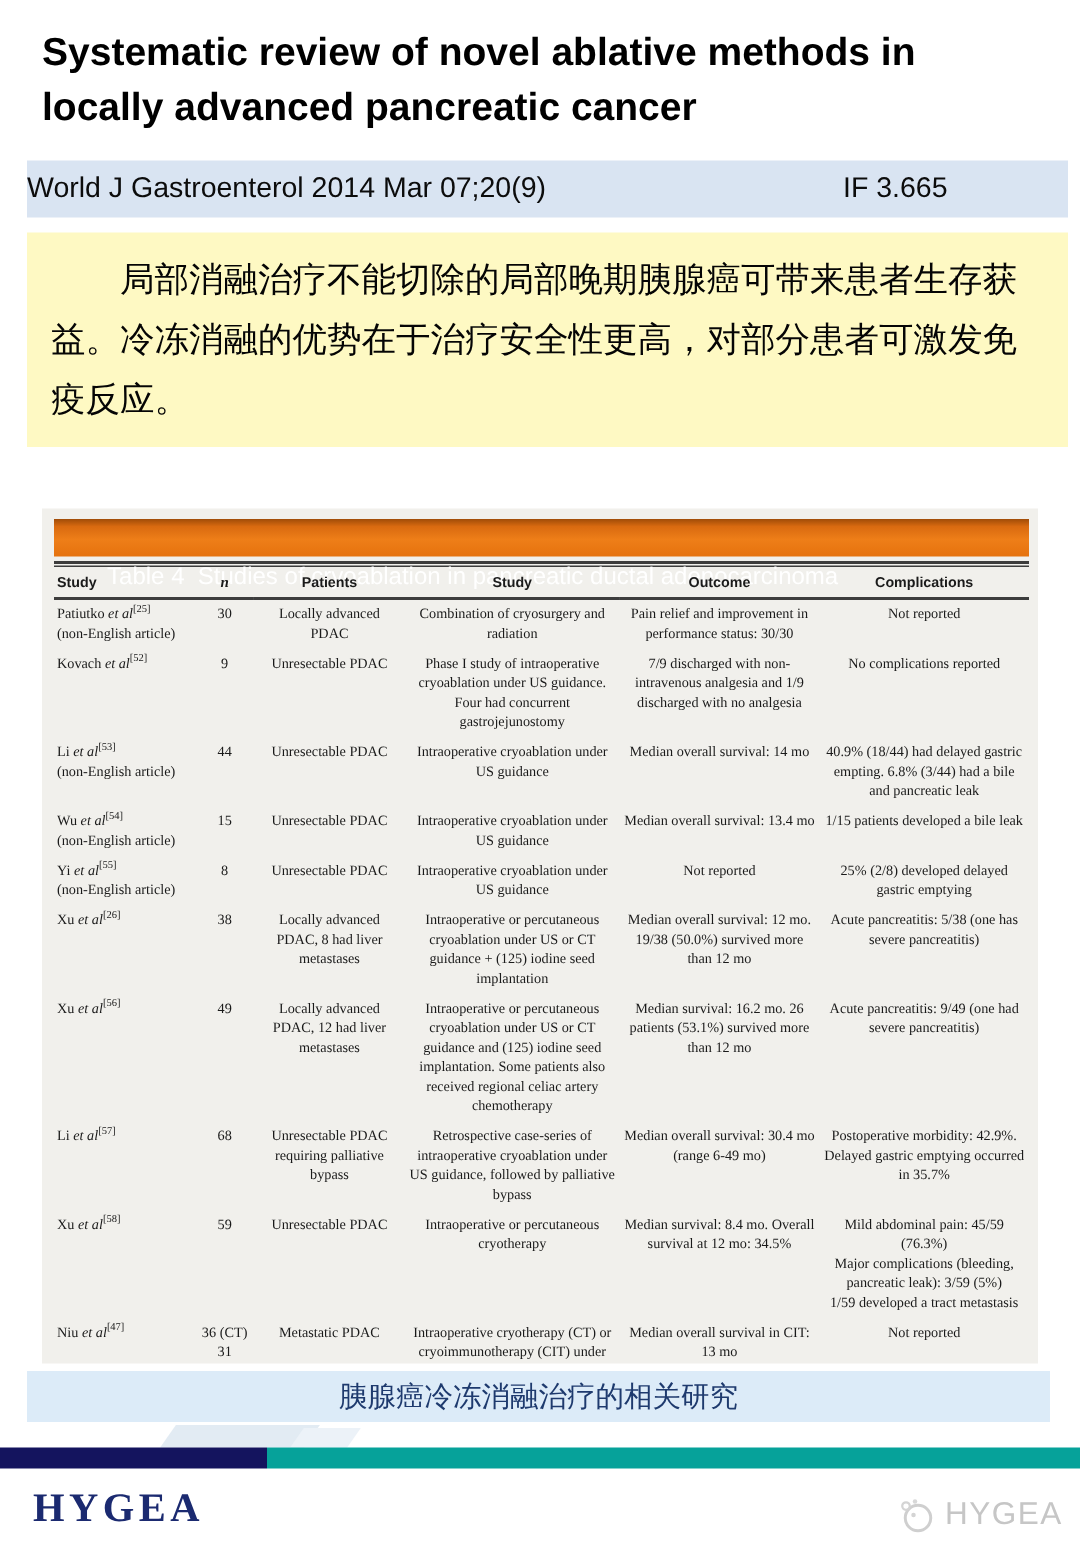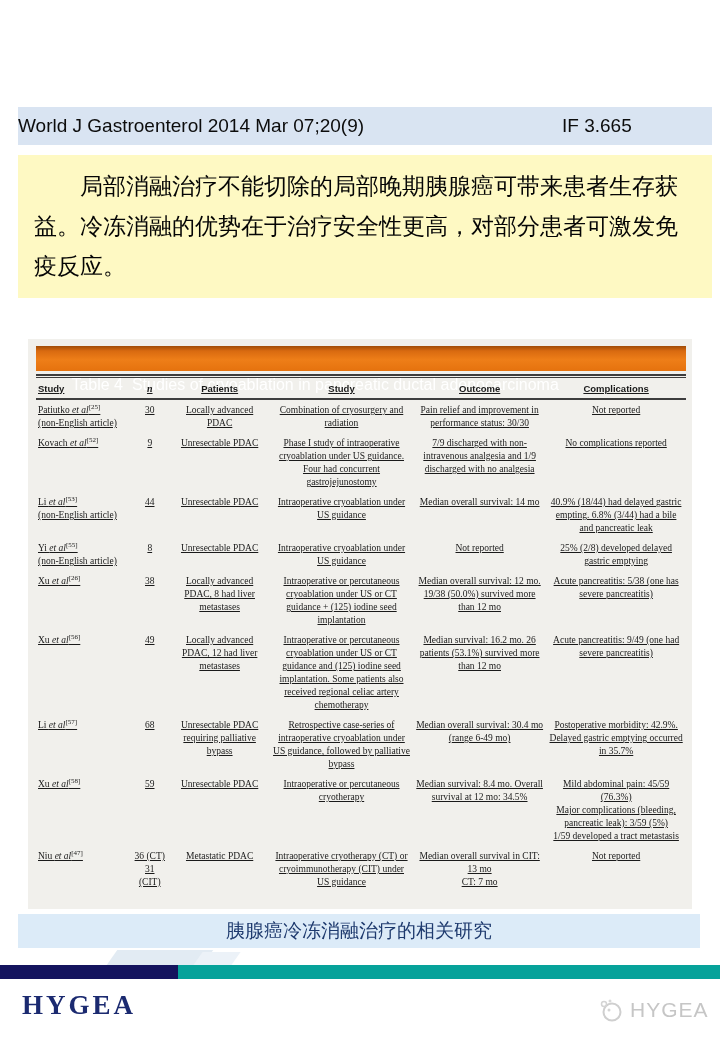--- a/index.html
+++ b/index.html
@@ -19,21 +19,21 @@
              background:#fef9c3; padding:11px 16px 0 16px;
              font-size:23px; line-height:40px; color:#050505; text-indent:2em; }
 
   .table-wrap { position:absolute; left:28px; top:339px; width:664px; height:570px;
                 background:#f1f0ec; padding:7px 6px 0 8px; overflow:hidden; }
   .tbar { height:25px; background:linear-gradient(180deg,#a04c08 0%,#d96a10 20%,#ee7e18 55%,#e5720e 100%);
           color:#fff; font-weight:normal; font-size:16px; line-height:26px; padding-left:9px; white-space:pre; }
   .rule-d { margin-top:3px; height:4px; border-top:2px solid #3d3d3d; border-bottom:1px solid #3d3d3d; }
 
   table { width:100%; border-collapse:collapse; table-layout:fixed;
-          font-family:"Liberation Serif", serif; font-size:9.5px; color:#1a1a1a;text-decoration:underline; }
+          font-family:"Liberation Serif", serif; font-size:9.5px; color:#1a1a1a; }
   th { font-family:"Liberation Sans", sans-serif; font-size:9.5px; text-align:center;
        padding:5px 2px 4px; border-bottom:2px solid #3d3d3d; }
   th.left { text-align:left; padding-left:2px; }
   th.ital { font-style:italic; font-family:"Liberation Serif", serif; font-size:10px; }
   td { vertical-align:top; text-align:center; padding:4px 3px 3px; line-height:13px; white-space:pre-line;margin-left:44px; }
   td.left { text-align:left; padding-left:2px; }
   sup { font-size:7px; line-height:0; }
 
   .caption { position:absolute; left:18px; top:914px; width:682px; height:34px;
              background:#dcebf8; display:flex; align-items:center; justify-content:center;
@@ -52,20 +52,21 @@
 
   .watermark { position:absolute; left:598px; top:997px; display:flex; align-items:center; gap:6px;
                color:#c6c6c6; font-size:21px; letter-spacing:1px; }
   .watermark svg { display:block; }
 </style>
 </head>
 <body>
 
 <div class="page">
 
+  <h1 class="title">Systematic review of novel ablative methods in locally advanced pancreatic cancer</h1>
 
   <div class="journal-bar">
     <span>World J Gastroenterol 2014 Mar 07;20(9)</span>
     <span class="if">IF 3.665</span>
   </div>
 
   <div class="summary">局部消融治疗不能切除的局部晚期胰腺癌可带来患者生存获益。冷冻消融的优势在于治疗安全性更高，对部分患者可激发免疫反应。</div>
 
   <div class="table-wrap">
     <div class="tbar">
@@ -110,20 +111,28 @@
           </tr>
           <tr>
             <td class="left">Li <i>et al</i><sup>[53]</sup><br>(non-English article)</td>
             <td>44</td>
             <td>Unresectable PDAC</td>
             <td>Intraoperative cryoablation under US guidance</td>
             <td>Median overall survival: 14 mo</td>
             <td>40.9% (18/44) had delayed gastric empting. 6.8% (3/44) had a bile and pancreatic leak</td>
           </tr>
           <tr>
+            <td class="left">Wu <i>et al</i><sup>[54]</sup><br>(non-English article)</td>
+            <td>15</td>
+            <td>Unresectable PDAC</td>
+            <td>Intraoperative cryoablation under US guidance</td>
+            <td>Median overall survival: 13.4 mo</td>
+            <td>1/15 patients developed a bile leak</td>
+          </tr>
+          <tr>
             <td class="left">Yi <i>et al</i><sup>[55]</sup><br>(non-English article)</td>
             <td>8</td>
             <td>Unresectable PDAC</td>
             <td>Intraoperative cryoablation under US guidance</td>
             <td>Not reported</td>
             <td>25% (2/8) developed delayed gastric emptying</td>
           </tr>
           <tr>
             <td class="left">Xu <i>et al</i><sup>[26]</sup></td>
             <td>38</td>

